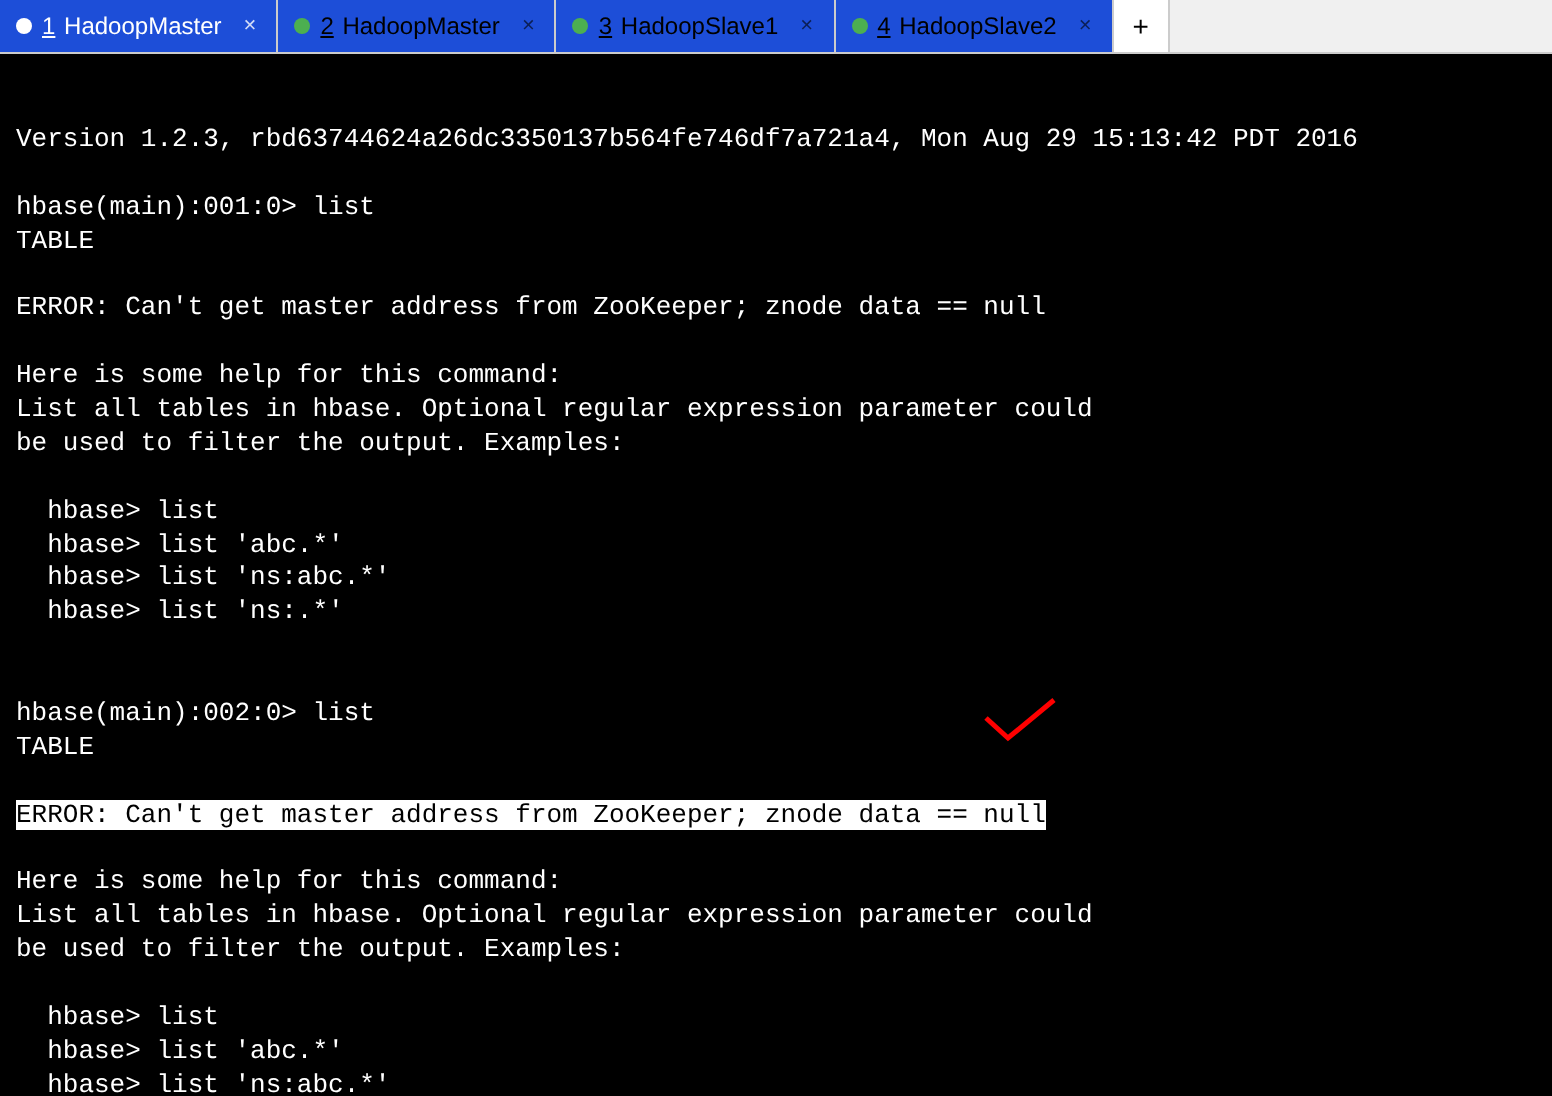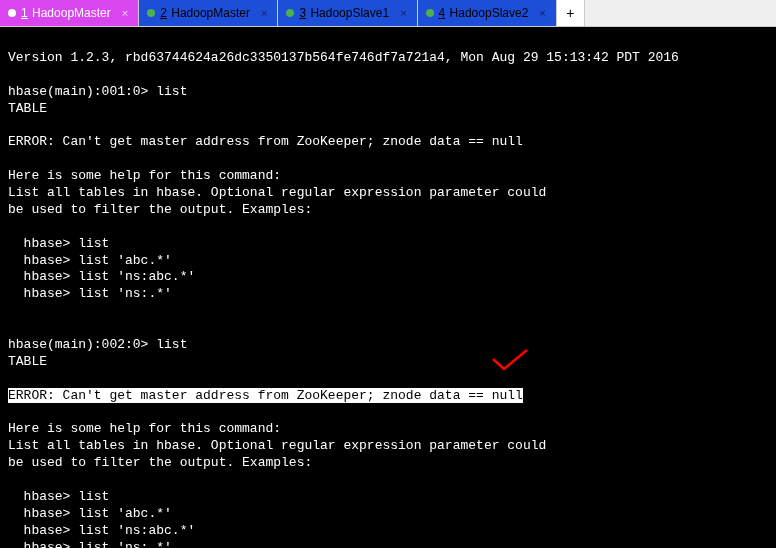--- a/index.html
+++ b/index.html
@@ -23,21 +23,21 @@
       align-items: center;
       padding: 0 8px;
       border-right: 1px solid #ccc;
       background: #1d4ed8;
       cursor: pointer;
       font-family: Arial, sans-serif;
       font-size: 12px;
       gap: 5px;
     }
     .tab.active {
-      background: #d946ef;
+      background: #1d4ed8;
       color: #fff;
     }
     .dot {
       width: 8px;
       height: 8px;
       border-radius: 50%;
       background: #4caf50;
       display: inline-block;
     }
     .tab.active .dot { background: #fff; }
@@ -56,21 +56,21 @@
       justify-content: center;
       border-right: 1px solid #ccc;
       background: #fff;
       cursor: pointer;
       font-size: 14px;
       font-family: Arial, sans-serif;
     }
     .terminal {
       background: #000;
       color: #fff;
-      padding: 6px 8px;
+      padding: 18px 8px;
       line-height: 1.3;
       white-space: pre;
       font-size: 13px;
       height: calc(100% - 27px);
       position: relative;
     }
     .highlight {
       background: #fff;
       color: #000;
     }

